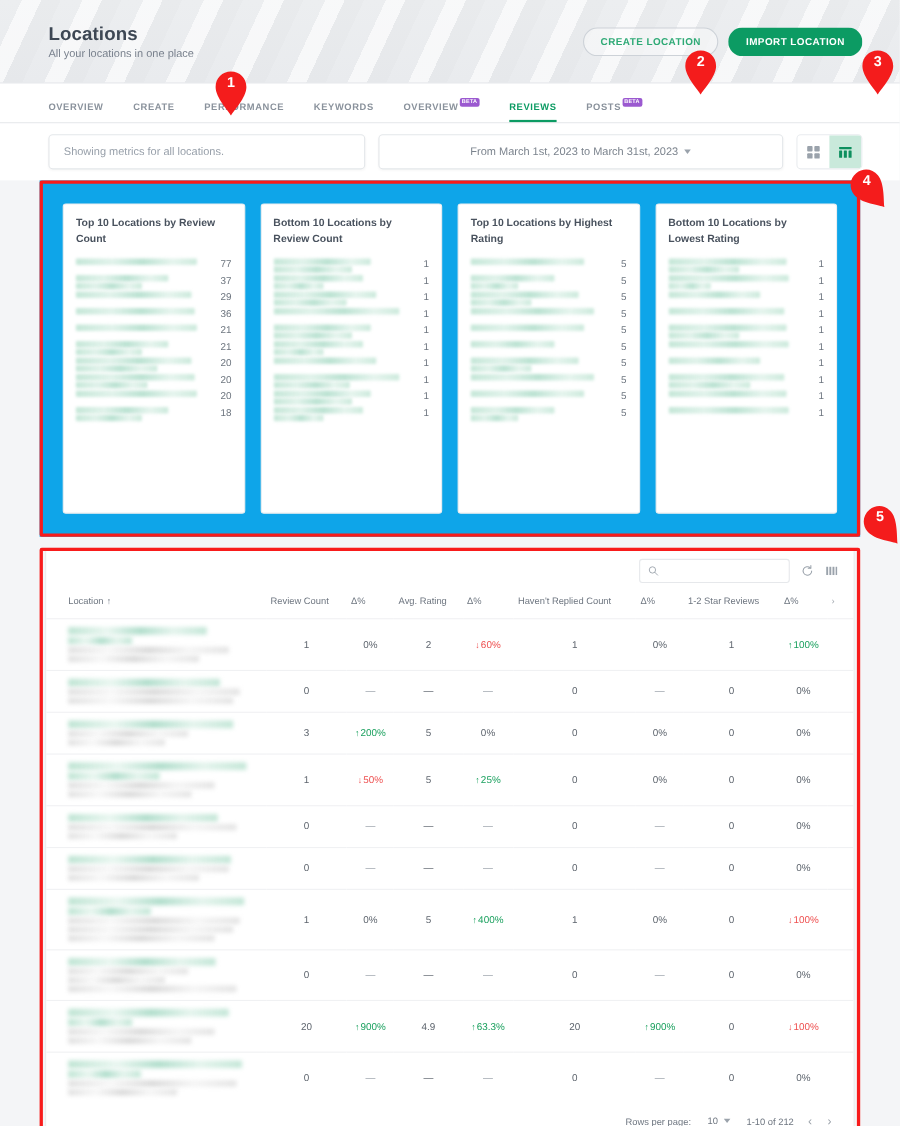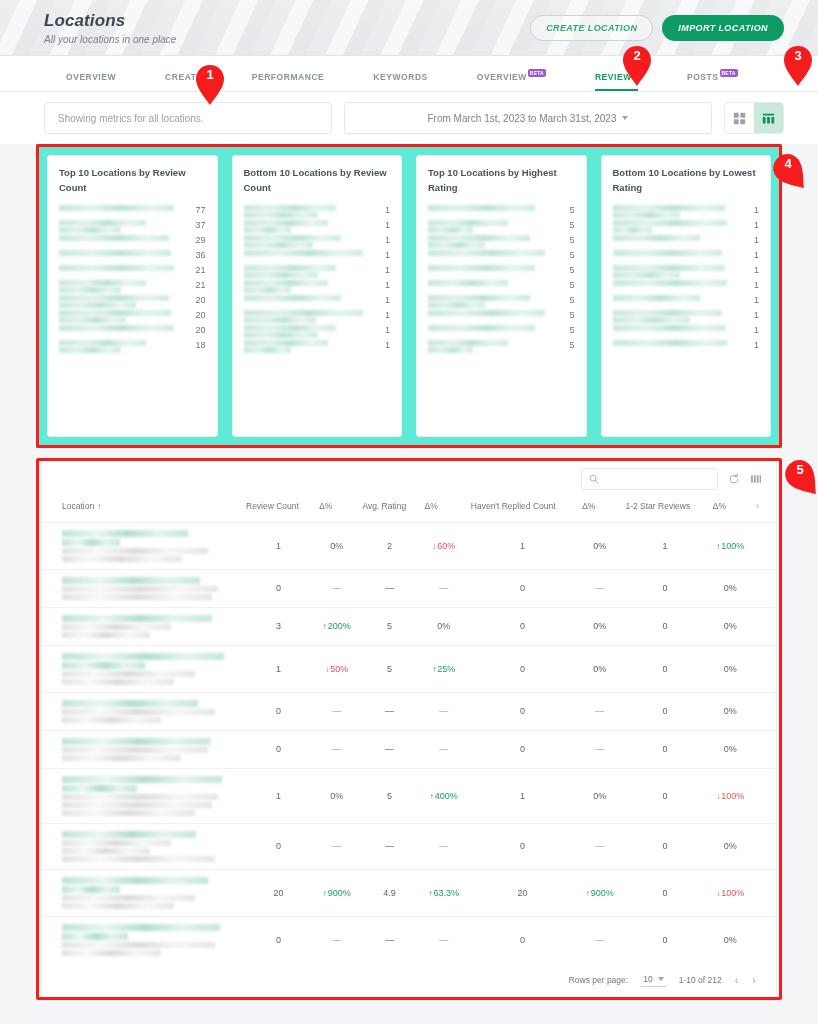--- a/index.html
+++ b/index.html
@@ -7,25 +7,24 @@
     width: 818px; height: 1024px;
     font-family: "Liberation Sans", sans-serif;
     background: #f4f5f7;
     overflow: hidden;
   }
   .page { position: relative; width: 818px; height: 1024px; }
 
   
   .app-header {
     position: relative;
-    height: 56px;
+    height: 76px;
     background: linear-gradient(180deg,#eceef0 0%,#e9ebee 100%);
     border-bottom: 1px solid #e2e4e8;
     overflow: hidden;
-    font-style: italic;
   }
   .watermark {
     position: absolute; inset: 0;
     background:
       repeating-linear-gradient(115deg,
         rgba(255,255,255,0) 0px, rgba(255,255,255,0) 18px,
         rgba(255,255,255,.75) 18px, rgba(255,255,255,.75) 34px,
         rgba(0,0,0,.015) 34px, rgba(0,0,0,.015) 50px);
     opacity: .85;
     pointer-events: none;
@@ -52,21 +51,21 @@
     background: #fff;
     padding: 0 44px;
     display: flex; align-items: flex-end;
     height: 36px;
     border-bottom: 1px solid #e8eaed;
   }
   .tab {
     position: relative;
     font-size: 8.5px; font-weight: 700; letter-spacing: .55px;
     color: #8a929c; padding: 0 0 9px 0; margin-right: 27px;
-    cursor: pointer; display: flex; align-items: flex-start; margin-left: 22px;
+    cursor: pointer; display: flex; align-items: flex-start;
   }
   .tab.active { color: #0c9b63; }
   .tab.active::after {
     content: ""; position: absolute; left: 0; right: 0; bottom: 0;
     height: 2px; background: #0c9b63;
   }
   .beta {
     background: #9b59d0; color: #fff; font-size: 5px; font-weight: 700;
     border-radius: 2px; padding: 1px 2px; margin-left: 1px;
     position: relative; top: -3px; letter-spacing: .2px;
@@ -94,21 +93,21 @@
   .view-btn {
     width: 29px; display: flex; align-items: center; justify-content: center;
     cursor: pointer;
   }
   .view-btn.active { background: #c9e9db; }
 
   
   .cards-region { position: relative; margin: 0 36px; }
   .cards-row {
     display: flex; gap: 14px;
-    background: #5eead4; padding: 11px;
+    background: #0ea5e9; padding: 21px;
   }
   .card {
     flex: 1 1 0; background: #fff; border: 1px solid #eceef0;
     border-radius: 3px; padding: 10px 11px 8px 11px;
     min-height: 282px;
   }
   .card-title {
     font-size: 9.5px; font-weight: 700; color: #49525e;
     line-height: 1.55; margin-bottom: 9px; min-height: 30px;
   }

